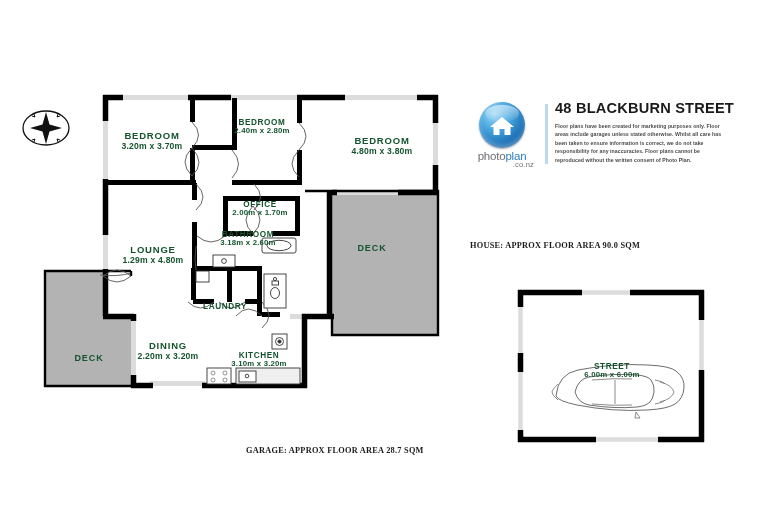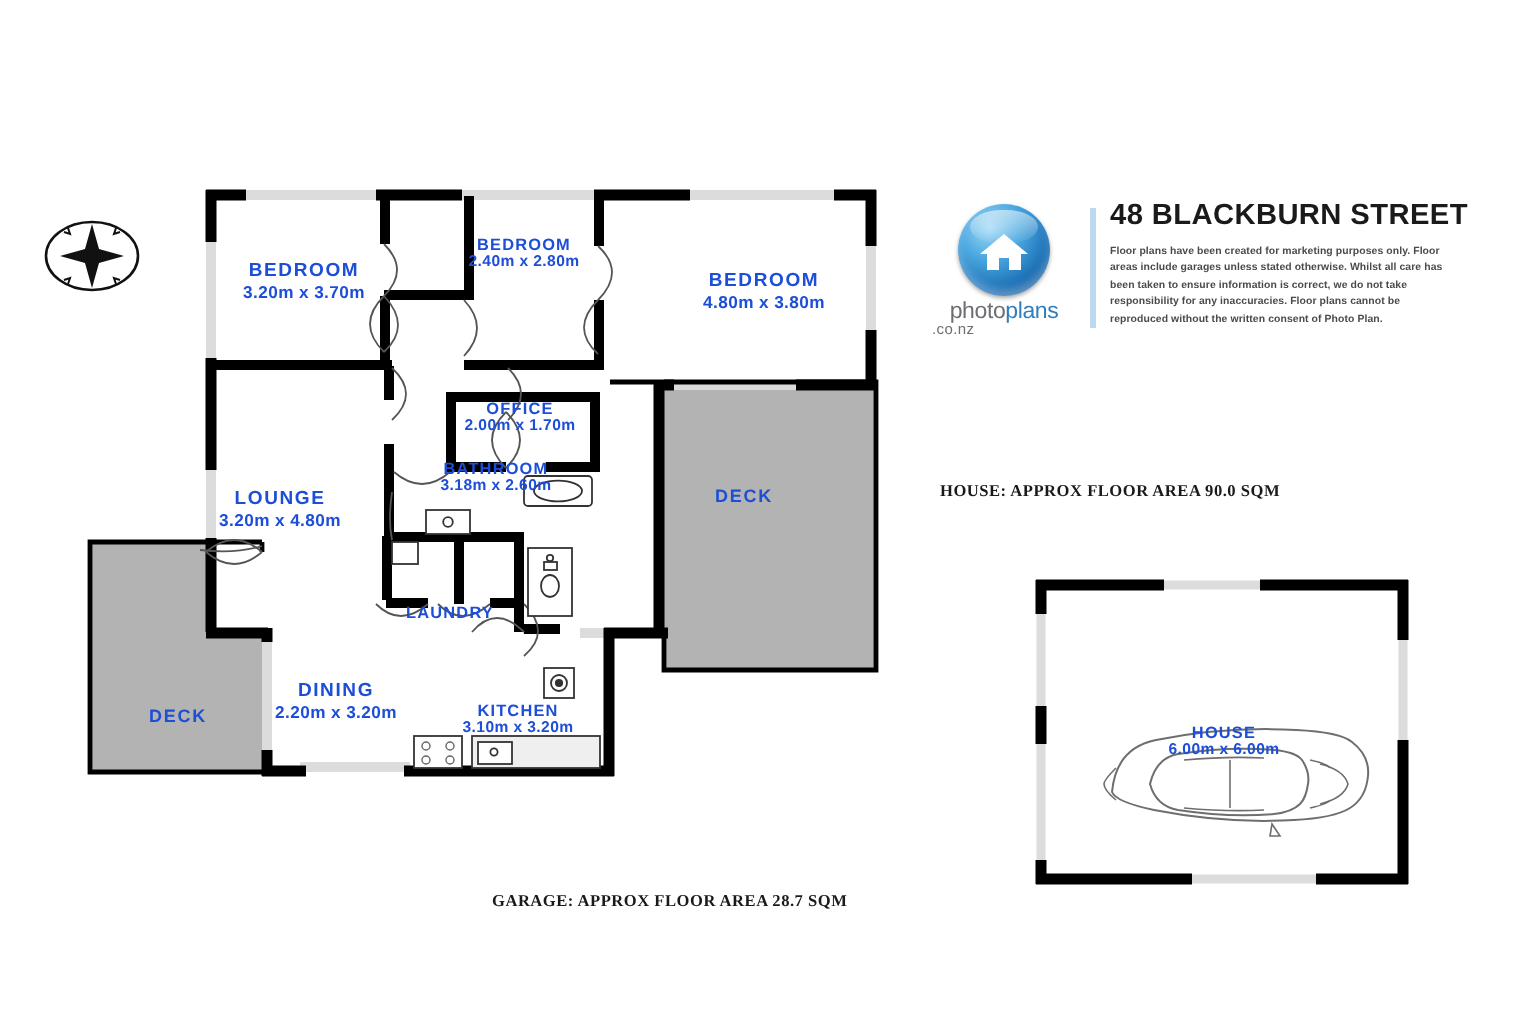--- a/index.html
+++ b/index.html
@@ -20,21 +20,21 @@
   
   #compass { left: 20px; top: 102px; width: 52px; height: 52px; }
 
   
   #plan-svg { left: 0; top: 0; }
 
   
   .room-label {
     position: absolute;
     text-align: center;
-    color: #1d4ed8;
+    color: #14532d;
     font-weight: bold;
     letter-spacing: 0.3px;
     line-height: 1.12;
     white-space: nowrap;
     transform: translateX(-50%);
   }
   .room-label .rname { font-size: 9.5px; letter-spacing: 0.8px; }
   .room-label .rdim  { font-size: 8.6px; letter-spacing: 0.2px; }
   .room-label.small .rname { font-size: 8.2px; letter-spacing: 0.6px; }
   .room-label.small .rdim  { font-size: 7.8px; }
@@ -55,21 +55,21 @@
   #logo-circle::after {
     content: "";
     position: absolute; left: 14%; top: 6%;
     width: 72%; height: 38%;
     border-radius: 50%;
     background: linear-gradient(180deg, rgba(255,255,255,0.55), rgba(255,255,255,0.02));
   }
   #logo-house { position: absolute; left: 50%; top: 52%; transform: translate(-50%,-50%); }
   #logo-text { margin-top: 2px; font-size: 11.5px; color: #6d6e71; letter-spacing: -0.2px; }
   #logo-text .pl { color: #2f7fc0; }
-  #logo-sub { font-size: 7.5px; color: #6d6e71; text-align: left; padding-right: 4px; margin-top: -2px; letter-spacing: 0.2px; }
+  #logo-sub { font-size: 7.5px; color: #6d6e71; text-align: right; padding-right: 4px; margin-top: -2px; letter-spacing: 0.2px; }
 
   #divider-bar {
     position: absolute; left: 79px; top: 4px;
     width: 3px; height: 60px; background: #bcd9ef;
   }
   #title-col { position: absolute; left: 89px; top: 0px; width: 180px; }
   #addr-title {
     font-size: 14.6px; font-weight: bold; color: #1a1a1a;
     letter-spacing: 0.2px; line-height: 1.1;
   }
@@ -309,52 +309,52 @@
     <div class="rname">OFFICE</div>
     <div class="rdim">2.00m  x 1.70m</div>
   </div>
   <div class="room-label small" style="left:248px; top:230px;">
     <div class="rname">BATHROOM</div>
     <div class="rdim">3.18m  x 2.60m</div>
   </div>
   <div class="room-label small" style="left:225px; top:302px;">
     <div class="rname">LAUNDRY</div>
   </div>
-  <div class="room-label" style="left:140px; top:245px;">
+  <div class="room-label" style="left:153px; top:245px;">
     <div class="rname">LOUNGE</div>
-    <div class="rdim">3.20m  x 4.80m</div>
+    <div class="rdim">1.29m  x 4.80m</div>
   </div>
   <div class="room-label" style="left:168px; top:341px;">
     <div class="rname">DINING</div>
     <div class="rdim">2.20m  x 3.20m</div>
   </div>
   <div class="room-label small" style="left:259px; top:351px;">
     <div class="rname">KITCHEN</div>
     <div class="rdim">3.10m  x 3.20m</div>
   </div>
   <div class="room-label deck" style="left:372px; top:243px;">
     <div class="rname">DECK</div>
   </div>
   <div class="room-label deck" style="left:89px; top:353px;">
     <div class="rname">DECK</div>
   </div>
   <div class="room-label small" style="left:612px; top:362px;">
-    <div class="rname">HOUSE</div>
+    <div class="rname">STREET</div>
     <div class="rdim">6.00m  x 6.00m</div>
   </div>
 
   <div class="abs" id="header-block">
 
     <div id="logo-wrap">
       <div id="logo-circle">
         <svg id="logo-house" width="28" height="22" viewBox="0 0 28 22">
           <path d="M14 2 L26 12 L22.5 12 L22.5 20 L16.5 20 L16.5 14 L11.5 14 L11.5 20 L5.5 20 L5.5 12 L2 12 Z" fill="#ffffff"></path>
         </svg>
       </div>
-      <div id="logo-text"><span>photo</span><span class="pl">plans</span></div>
+      <div id="logo-text"><span>photo</span><span class="pl">plan</span></div>
       <div id="logo-sub">.co.nz</div>
     </div>
 
     <div id="divider-bar"></div>
 
     <div id="title-col">
       <div id="addr-title">48 BLACKBURN STREET</div>
       <div id="disclaimer">Floor plans have been created for marketing purposes only. Floor areas include garages unless stated otherwise. Whilst all care has been taken to ensure information is correct, we do not take responsibility for any inaccuracies. Floor plans cannot be reproduced without the written consent of Photo Plan.</div>
     </div>
   </div>

